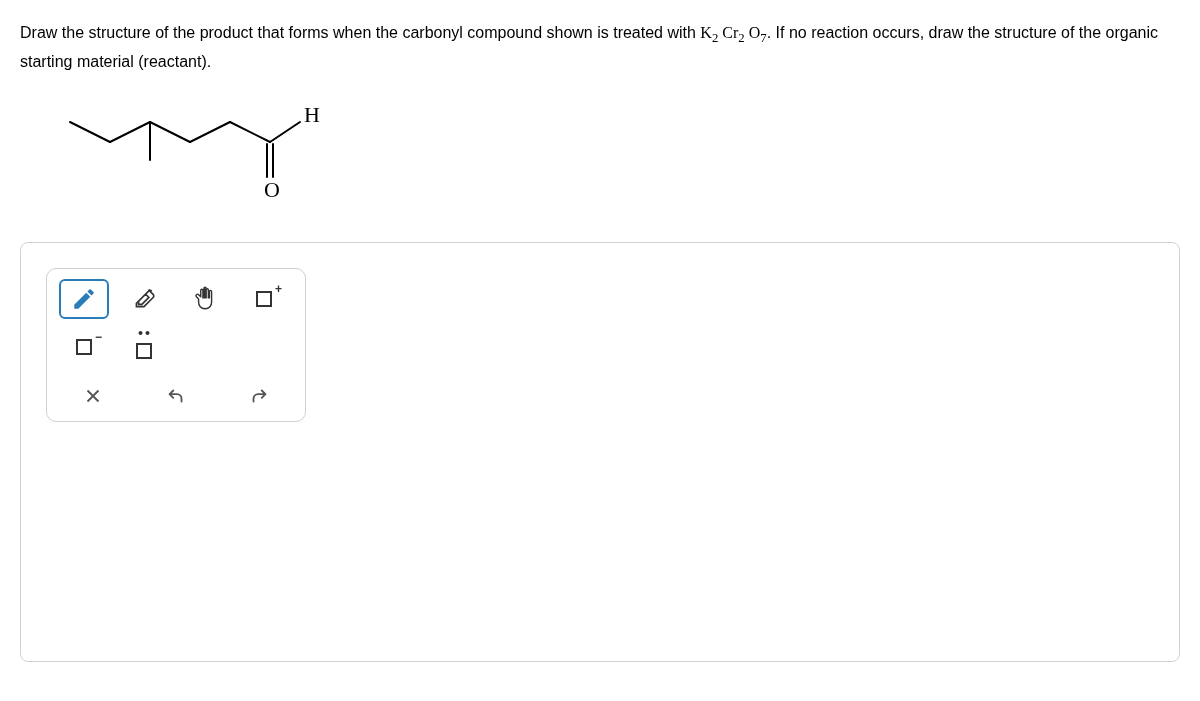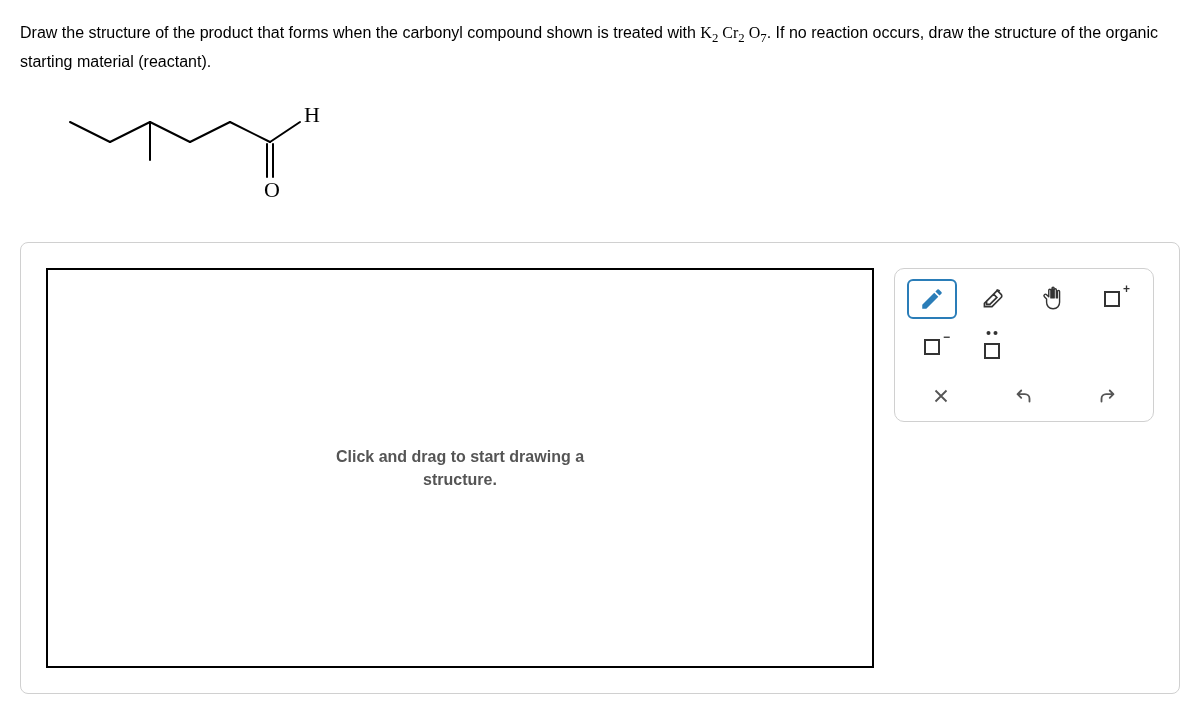--- a/index.html
+++ b/index.html
@@ -165,26 +165,20 @@
       <line x1="207" y1="42" x2="207" y2="75"></line>
       <line x1="213" y1="42" x2="213" y2="75"></line>
       <line x1="210" y1="40" x2="240" y2="20"></line>
     </g>
     <text x="244" y="20" font-family="Times New Roman, serif" font-size="22" fill="#000">H</text>
     <text x="204" y="95" font-family="Times New Roman, serif" font-size="22" fill="#000">O</text>
   </svg>
 </div>
 
 <div class="editor-container">
-  <div class="canvas-area">
-    <div class="canvas-placeholder">
-      <span>Click and drag to start drawing a</span><br>
-      <span>structure.</span>
-    </div>
-  </div>
 
   <div class="toolbar">
     <div class="tool-panel">
       <div class="tool-row">
         <button class="tool-btn active" title="Draw">
           <svg viewBox="0 0 24 24">
             <path d="M3 17.25V21h3.75L17.81 9.94l-3.75-3.75L3 17.25zM20.71 7.04a.996.996 0 0 0 0-1.41l-2.34-2.34a.996.996 0 0 0-1.41 0l-1.83 1.83 3.75 3.75 1.83-1.83z" fill="currentColor"></path>
           </svg>
         </button>
         <button class="tool-btn" title="Erase">

